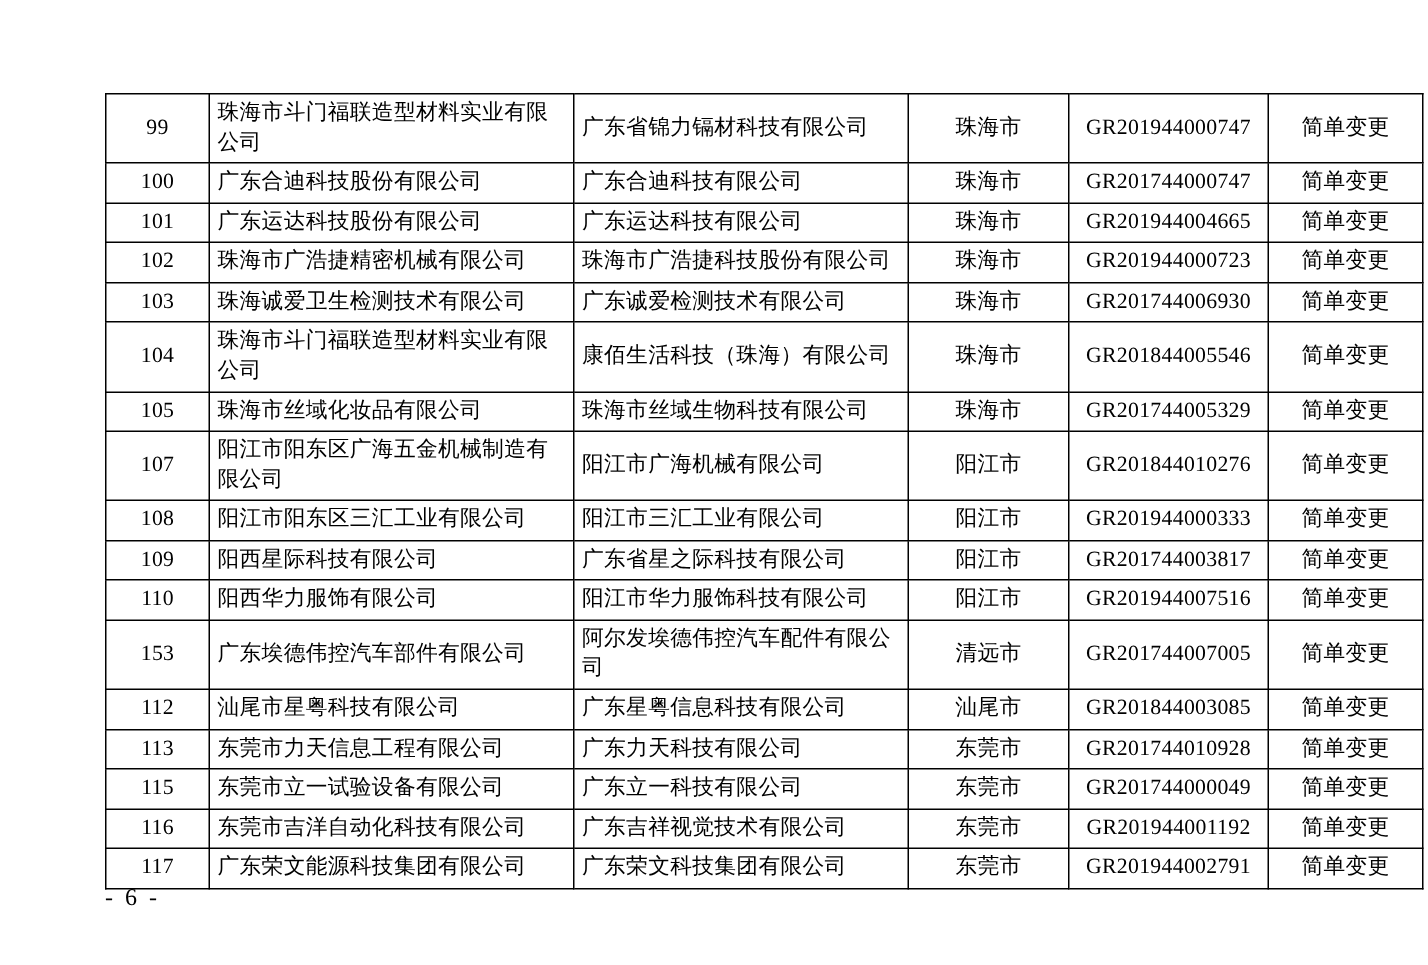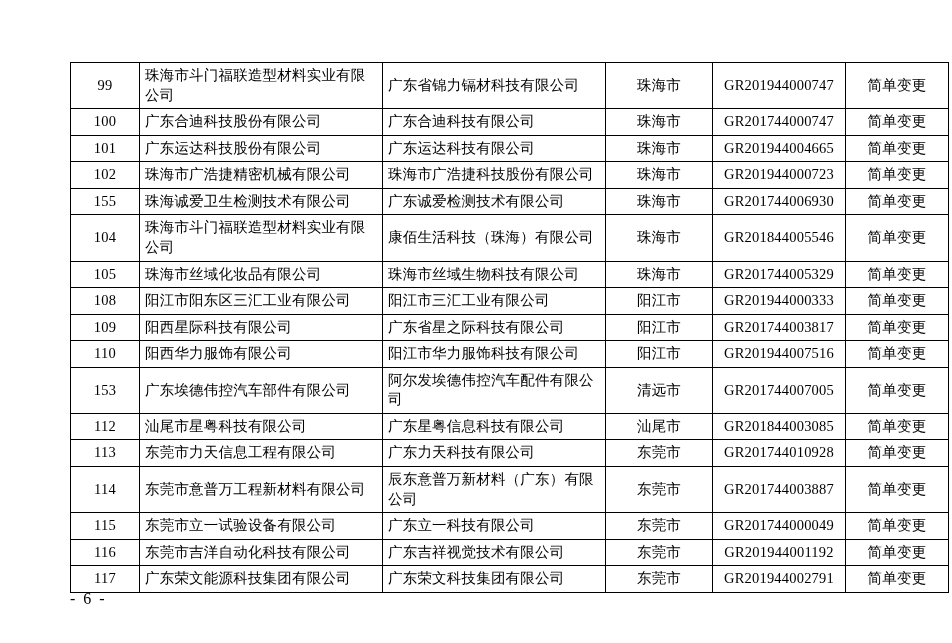--- a/index.html
+++ b/index.html
@@ -161,21 +161,21 @@
             </td>
             <td class="col-code">
               <span class="cell-text">GR201944000723</span>
             </td>
             <td class="col-status">
               <span class="cell-text">简单变更</span>
             </td>
           </tr>
           <tr>
             <td class="col-index">
-              <span class="cell-text">155</span>
+              <span class="cell-text">103</span>
             </td>
             <td class="col-name">
               <span class="cell-text">珠海诚爱卫生检测技术有限公司</span>
             </td>
             <td class="col-sub">
               <span class="cell-text">广东诚爱检测技术有限公司</span>
             </td>
             <td class="col-city">
               <span class="cell-text">珠海市</span>
             </td>
@@ -221,20 +221,40 @@
             </td>
             <td class="col-code">
               <span class="cell-text">GR201744005329</span>
             </td>
             <td class="col-status">
               <span class="cell-text">简单变更</span>
             </td>
           </tr>
           <tr>
             <td class="col-index">
+              <span class="cell-text">107</span>
+            </td>
+            <td class="col-name">
+              <span class="cell-text">阳江市阳东区广海五金机械制造有限公司</span>
+            </td>
+            <td class="col-sub">
+              <span class="cell-text">阳江市广海机械有限公司</span>
+            </td>
+            <td class="col-city">
+              <span class="cell-text">阳江市</span>
+            </td>
+            <td class="col-code">
+              <span class="cell-text">GR201844010276</span>
+            </td>
+            <td class="col-status">
+              <span class="cell-text">简单变更</span>
+            </td>
+          </tr>
+          <tr>
+            <td class="col-index">
               <span class="cell-text">108</span>
             </td>
             <td class="col-name">
               <span class="cell-text">阳江市阳东区三汇工业有限公司</span>
             </td>
             <td class="col-sub">
               <span class="cell-text">阳江市三汇工业有限公司</span>
             </td>
             <td class="col-city">
               <span class="cell-text">阳江市</span>
@@ -334,40 +354,20 @@
               <span class="cell-text">东莞市力天信息工程有限公司</span>
             </td>
             <td class="col-sub">
               <span class="cell-text">广东力天科技有限公司</span>
             </td>
             <td class="col-city">
               <span class="cell-text">东莞市</span>
             </td>
             <td class="col-code">
               <span class="cell-text">GR201744010928</span>
-            </td>
-            <td class="col-status">
-              <span class="cell-text">简单变更</span>
-            </td>
-          </tr>
-          <tr>
-            <td class="col-index">
-              <span class="cell-text">114</span>
-            </td>
-            <td class="col-name">
-              <span class="cell-text">东莞市意普万工程新材料有限公司</span>
-            </td>
-            <td class="col-sub">
-              <span class="cell-text">辰东意普万新材料（广东）有限公司</span>
-            </td>
-            <td class="col-city">
-              <span class="cell-text">东莞市</span>
-            </td>
-            <td class="col-code">
-              <span class="cell-text">GR201744003887</span>
             </td>
             <td class="col-status">
               <span class="cell-text">简单变更</span>
             </td>
           </tr>
           <tr>
             <td class="col-index">
               <span class="cell-text">115</span>
             </td>
             <td class="col-name">

